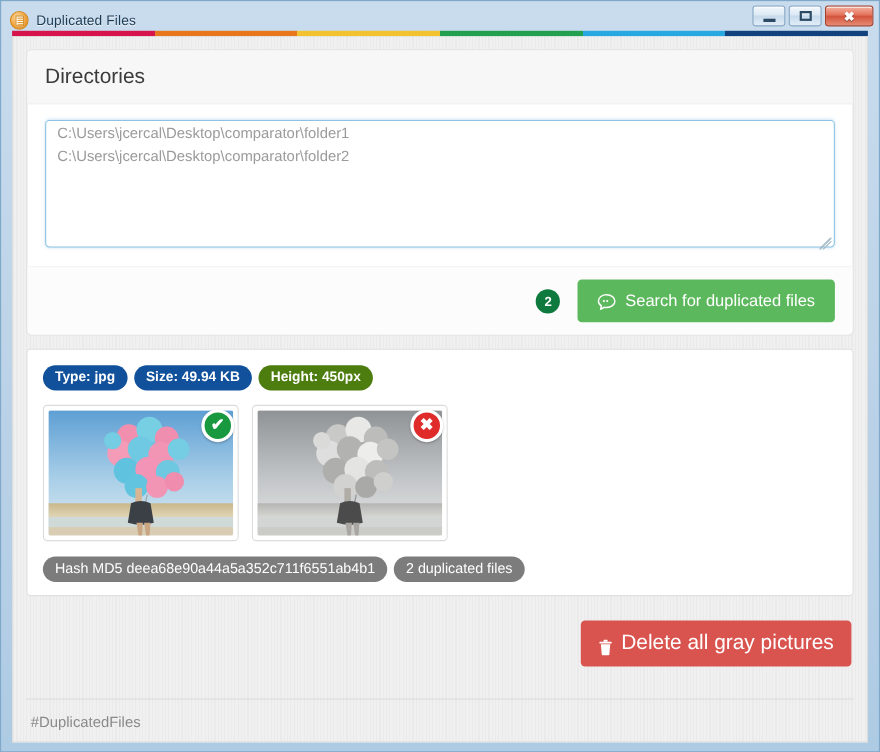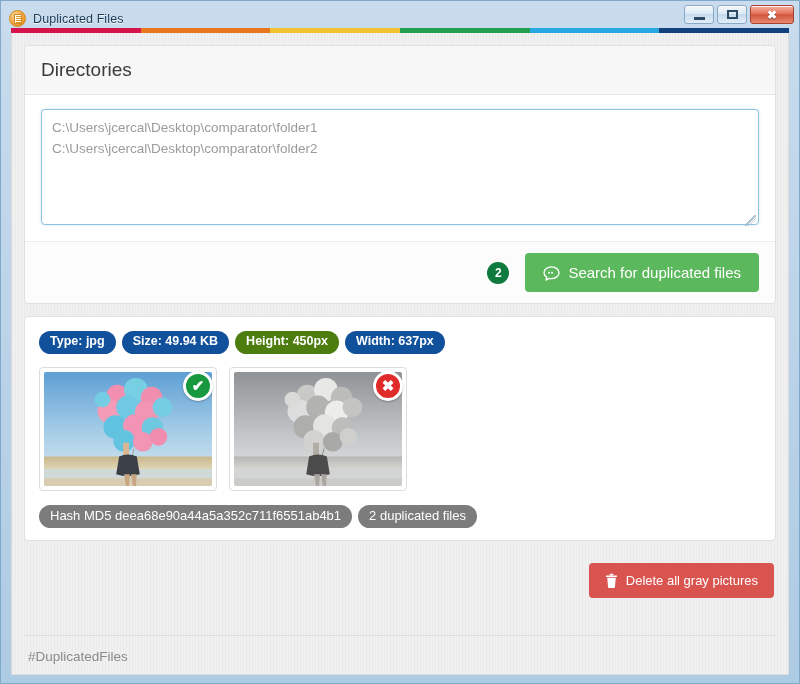--- a/index.html
+++ b/index.html
@@ -115,21 +115,21 @@
   }
   .panel-title { font-size: 19px; color: #3b3b3b; font-weight: normal; }
 
   .panel-body { padding: 14px 16px 12px 16px; }
 
   .dirs-textarea {
     width: 100%; height: 116px;
     border: 1px solid #8cc3e3;
     border-radius: 4px;
     background: #fff;
-    padding: 7px 10px;
+    padding: 0 10px;
     font-family: "Liberation Sans", sans-serif;
     font-size: 13.5px;
     line-height: 21px;
     color: #9b9b9b;
     resize: none;
     outline: none;
     box-shadow: 0 0 3px rgba(120,180,220,.35);
     position: relative;
     overflow: hidden;
     white-space: pre;
@@ -166,21 +166,21 @@
     display: inline-flex; align-items: flex-end; gap: 8px;
     cursor: pointer;
   }
   .btn-search {
     background: #5cb85c;
     font-size: 15px;
     padding: 11px 18px;
   }
   .btn-delete {
     background: #d9534f;
-    font-size: 13px;
+    font-size: 19px;
     padding: 10px 16px;
   }
 
   
   .results { margin-top: 12px; padding: 14px 14px 12px 14px; }
 
   .pill-row { display: flex; gap: 6px; align-items: center; flex-wrap: wrap; }
   .pill {
     border-radius: 999px;
     font-size: 12.5px;
@@ -304,21 +304,20 @@
         </button>
       </div>
     </div>
 
     <div class="card results">
 
       <div class="pill-row">
         <span class="pill pill-blue" style="background: rgb(17, 81, 155);">Type: jpg</span>
         <span class="pill pill-blue" style="background: rgb(17, 81, 155);">Size: 49.94 KB</span>
         <span class="pill pill-blue" style="background: #4d7c0f;">Height: 450px</span>
-        <span class="pill pill-blue" style="background: rgb(17, 81, 155);">Width: 637px</span>
       </div>
 
       <div class="thumbs">
 
         <div class="thumb">
           <div class="thumb-img">
             <svg viewBox="0 0 178 116" preserveAspectRatio="xMidYMid slice">
               <defs>
                 <linearGradient id="skyC" x1="0" y1="0" x2="0" y2="1">
                   <stop offset="0%" stop-color="#5e9fd4"></stop>

